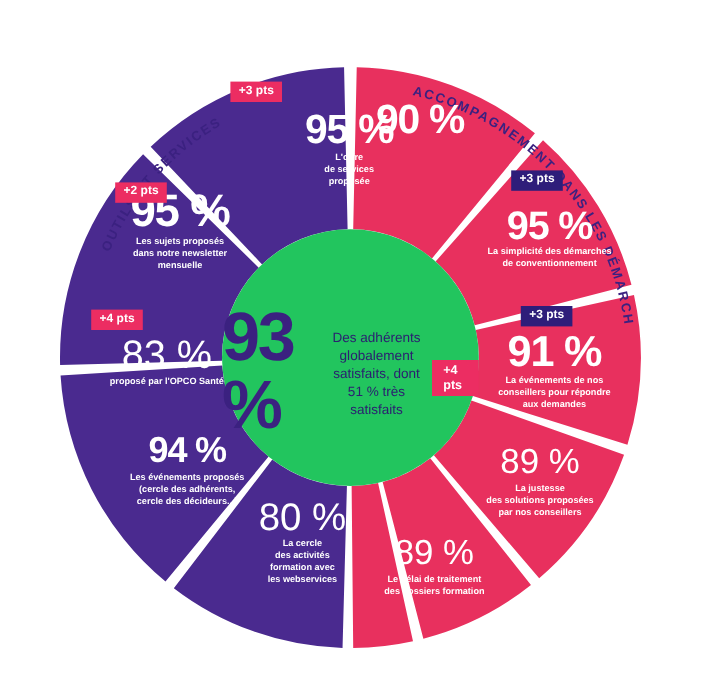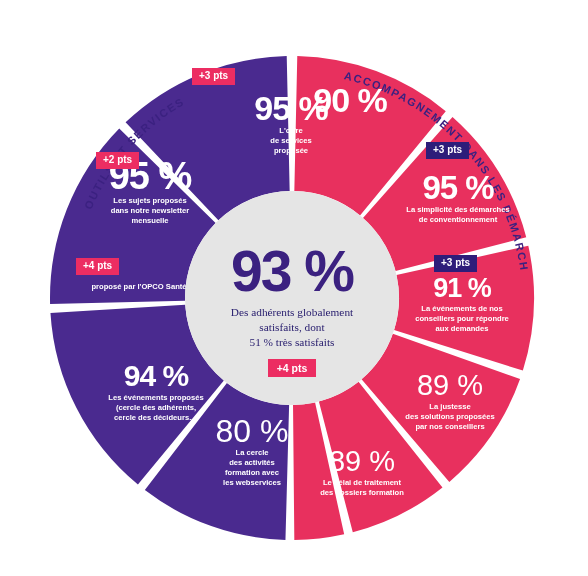--- a/index.html
+++ b/index.html
@@ -22,26 +22,26 @@
     position:absolute;display:inline-block;
     padding:3px 7px 3px 7px;
     font-size:10px;font-weight:bold;color:#ffffff;
     white-space:nowrap;line-height:1.05;text-align:right;
   }
   .badge.pink{background:#ec2d62;}
   .badge.navy{background:#2e1d7a;}
 
   #center-circle{
     position:absolute;left:185px;top:191px;width:214px;height:214px;
-    border-radius:50%;background:#e5e5e5;
-    display:flex;flex-direction:column;align-items:center;justify-content:center;
+    border-radius:50%;background:#22c55e;
+    display:flex;flex-direction:row;align-items:center;justify-content:flex-end;
     padding-top:24px;box-sizing:border-box;
   }
   #center-pct{font-size:57px;font-weight:bold;color:#3b2180;letter-spacing:-2px;line-height:1;}
-  #center-cap{margin-top:5px;font-size:11.3px;color:#2b2170;text-align:center;line-height:1.33;font-weight:400;font-family:Liberation Serif, serif;}
+  #center-cap{margin-top:5px;font-size:11.3px;color:#2b2170;text-align:center;line-height:1.33;font-weight:400;}
   #center-badge{margin-top:9px;background:#ec2d62;color:#fff;font-size:10.5px;font-weight:bold;padding:3px 9px;}
 
   .arc-label text{
     font-size:11px;font-weight:bold;fill:#3b2180;
     letter-spacing:1.6px;
   }
 </style>
 </head>
 <body>
 
@@ -100,20 +100,21 @@
       <div class="seg-label" style="left: 66px; top: 158px; width: 168px;">
         <div class="pct" style="font-size: 38px;">95 %</div>
         <div class="cap">
           <div>Les sujets proposés</div>
           <div>dans notre newsletter</div>
           <div>mensuelle</div>
         </div>
       </div>
       <div class="badge pink" style="left: 96px; top: 152px;">+2 pts</div>
       <div class="seg-label" style="left: 50px; top: 280px; width: 178px;">
+        <div class="pct light" style="font-size: 33px;">83 %</div>
         <div class="cap">
           <div>proposé par l'OPCO Santé</div>
         </div>
       </div>
       <div class="badge pink" style="left: 76px; top: 258px;">+4 pts</div>
       <div class="seg-label" style="left: 66px; top: 362px; width: 180px; text-align: center;">
         <div class="pct" style="font-size: 30px;">94 %</div>
         <div class="cap">
           <div>Les événements proposés</div>
           <div>(cercle des adhérents,</div>
@@ -138,21 +139,21 @@
       </div>
       <div class="seg-label" style="left: 370px; top: 372px; width: 160px;">
         <div class="pct light" style="font-size: 29px;">89 %</div>
         <div class="cap">
           <div>La justesse</div>
           <div>des solutions proposées</div>
           <div>par nos conseillers</div>
         </div>
       </div>
       <div class="seg-label" style="left: 380px; top: 276px; width: 164px;">
-        <div class="pct" style="font-size: 27px;">91 %</div>
+        <div class="pct" style="font-size: 36px;">91 %</div>
         <div class="cap">
           <div>La événements de nos</div>
           <div>conseillers pour répondre</div>
           <div>aux demandes</div>
         </div>
       </div>
       <div class="badge navy" style="left: 434px; top: 255px;">+3 pts</div>
       <div class="seg-label" style="left: 370px; top: 172px; width: 176px;">
         <div class="pct" style="font-size: 33px;">95 %</div>
         <div class="cap">

